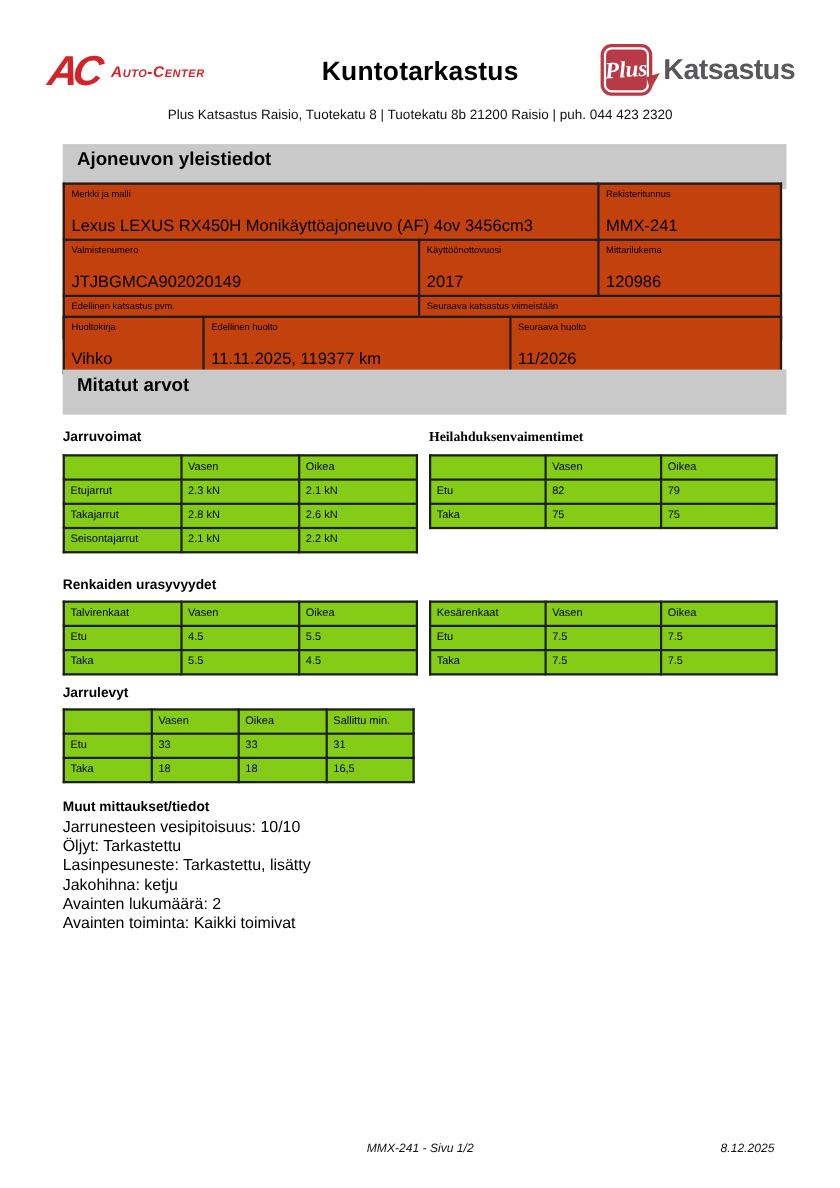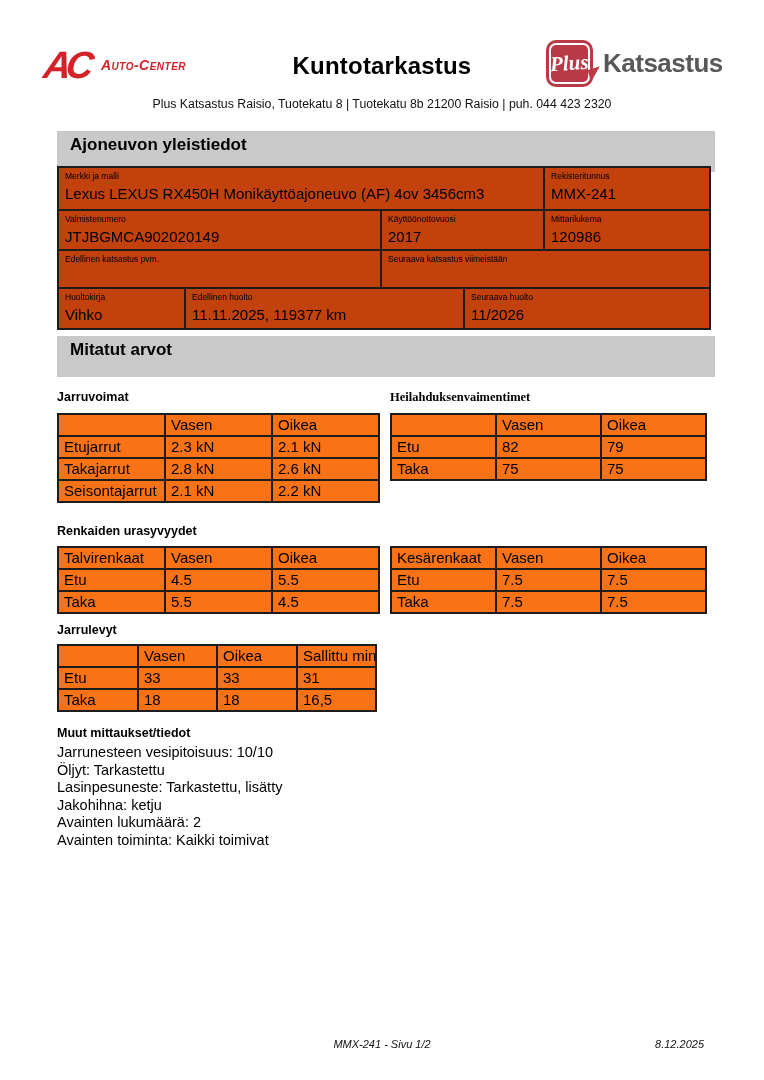--- a/index.html
+++ b/index.html
@@ -40,25 +40,25 @@
                font-size:17px;font-weight:bold;line-height:27px;padding-left:13px;}
   .bar1{top:131px;}
   .bar2{top:336px;}
 
   
   .info-table{position:absolute;border-collapse:collapse;table-layout:fixed;background:#c2410c;}
   .info-table td{border:2px solid var(--line);vertical-align:top;padding:3px 6px 2px;overflow:hidden;}
   .t-main{left:57px;top:166px;width:652px;}
   .t-huolto{left:57px;top:287px;width:652px;}
   .flabel{display:block;font-size:8.5px;line-height:11px;}
-  .fvalue{display:block;font-size:15px;line-height:19px;margin-top:2px;white-space:nowrap;}
+  .fvalue{display:block;font-size:15px;line-height:19px;margin-top:14px;white-space:nowrap;}
 
   
   .tbl-caption{position:absolute;font-size:12.5px;font-weight:bold;}
-  .data-table{position:absolute;border-collapse:collapse;table-layout:fixed;font-size:15px;background:#f97316;}
+  .data-table{position:absolute;border-collapse:collapse;table-layout:fixed;font-size:10px;background:#84cc16;}
   .data-table td{border:2px solid var(--line);padding:0 5px;height:22px;line-height:20px;
                  white-space:nowrap;overflow:hidden;vertical-align:middle;}
   .cap-jarruvoimat{left:57px;top:390px;}
   .cap-heilahdus{left:390px;top:390px;font-family:Liberation Serif, serif;}
   .tbl-jarruvoimat{left:57px;top:413px;width:321px;}
   .tbl-heilahdus{left:390px;top:413px;width:315px;}
   .cap-renkaat{left:57px;top:524px;}
   .tbl-talvirenkaat{left:57px;top:546px;width:321px;}
   .tbl-kesarenkaat{left:390px;top:546px;width:315px;}
   .cap-jarrulevyt{left:57px;top:623px;}

